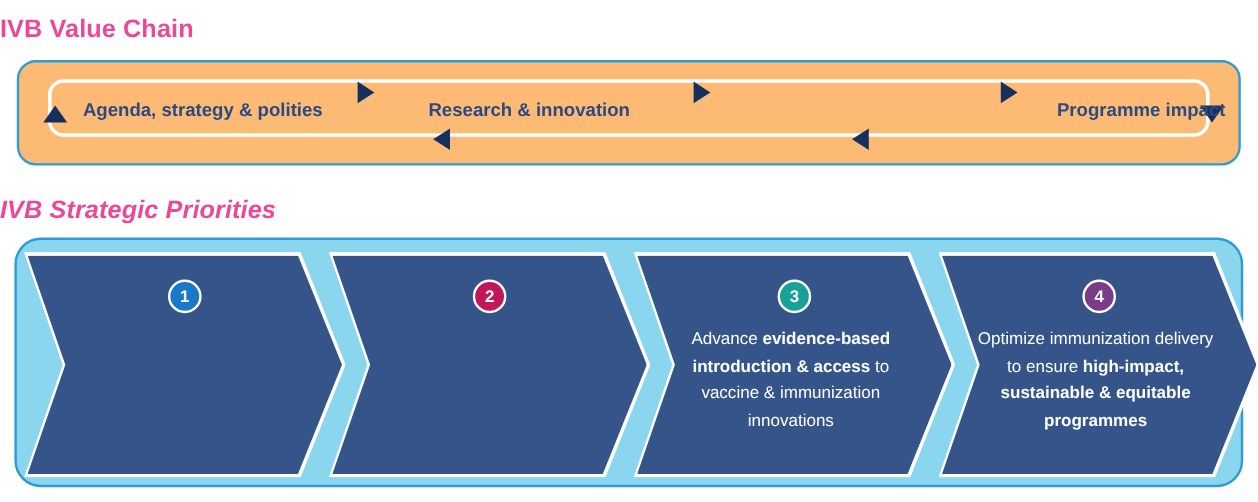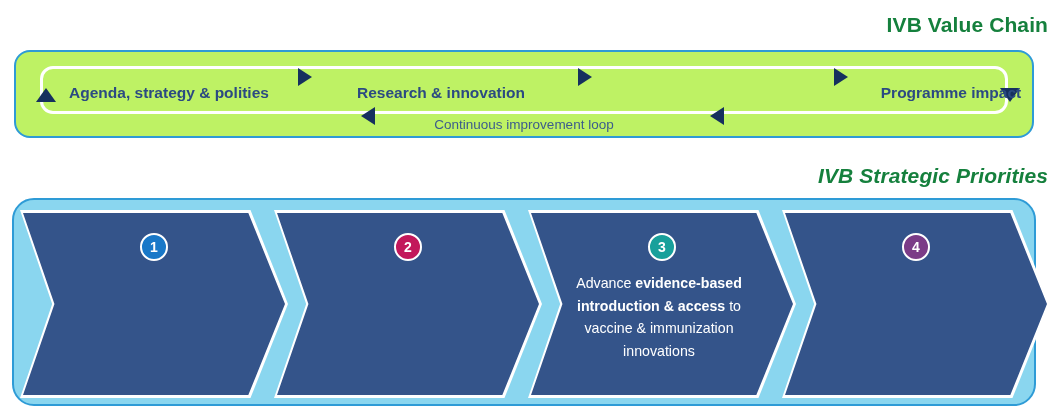--- a/index.html
+++ b/index.html
@@ -11,39 +11,39 @@
   body {
     width: 1048px;
     height: 418px;
     font-family: "Liberation Sans", sans-serif;
     overflow: hidden;
     position: relative;
   }
 
   
   .section-title {
-    text-align: right;
-    color: #15803d;
+    text-align: left;
+    color: #ec4899;
     font-weight: bold;
     font-size: 21px;
     letter-spacing: 0.1px;
     line-height: 1;
   }
   #value-chain-title { padding-top: 14px; }
   #strategic-priorities-title { padding-top: 10px; }
 
   
   #value-chain-panel {
     position: absolute;
     left: 14px;
     top: 50px;
     width: 1020px;
     height: 88px;
     box-sizing: border-box;
-    background: #bef264;
+    background: #fdba74;
     border: 2.5px solid #2E9BD6;
     border-radius: 16px;
     padding-left: 48px;
   }
 
   
   .loop-track {
     position: absolute;
     left: 24px;
     top: 14px;
@@ -186,21 +186,20 @@
   <div class="tri tri-right" style="left:562px; top:16px;"></div>
   <div class="tri tri-right" style="left:818px; top:16px;"></div>
 
   <div class="tri tri-left" style="left:345px; top:55px;"></div>
   <div class="tri tri-left" style="left:694px; top:55px;"></div>
 
   <div class="vc-stage" style="left:28px;  width:250px;">Agenda, strategy &amp; polities</div>
   <div class="vc-stage" style="left:300px; width:250px;">Research &amp; innovation</div>
   <div class="vc-stage" style="left:810px; width:250px;">Programme impact</div>
 
-  <div class="loop-label">Continuous improvement loop</div>
 </div>
 
 <div class="section-title" id="strategic-priorities-title" style="position:absolute; left:0; right:0; top:155px;font-style:italic;">IVB Strategic Priorities</div>
 
 <div id="strategic-priorities-panel">
   <div class="chevron-row">
 
     <div class="chevron" style="left:6px;">
       <div class="chevron-inner"></div>
       <div class="chev-badge" style="background: rgb(25, 120, 200);">1</div>
@@ -213,16 +212,17 @@
 
     <div class="chevron" style="left:514px;">
       <div class="chevron-inner"></div>
       <div class="chev-badge" style="background: rgb(24, 160, 155);">3</div>
       <div class="chev-text">Advance <b>evidence-based introduction &amp; access</b> to vaccine &amp; immunization innovations</div>
     </div>
 
     <div class="chevron" style="left:768px;">
       <div class="chevron-inner"></div>
       <div class="chev-badge" style="background: rgb(123, 60, 135);">4</div>
+      <div class="chev-text">Optimize immunization delivery to ensure <b>high-impact, sustainable &amp; equitable programmes</b></div>
     </div>
 
   </div>
 </div>
 
 </body></html>

